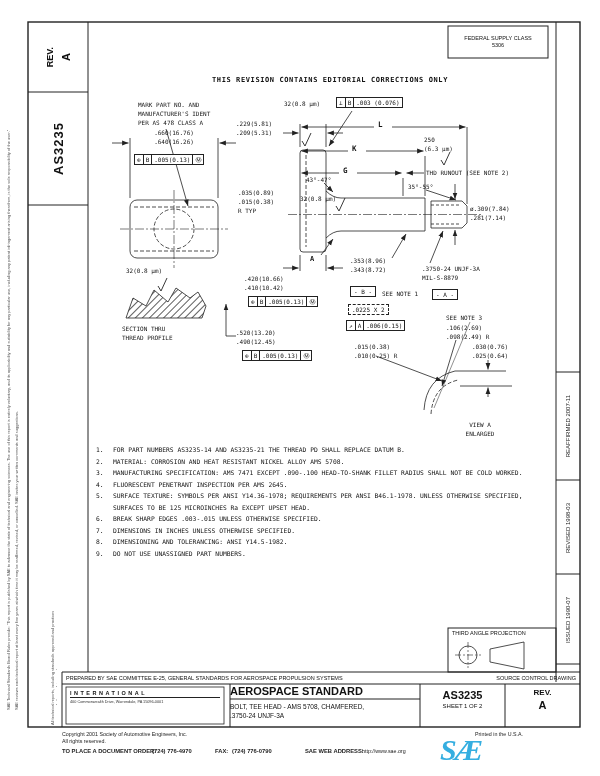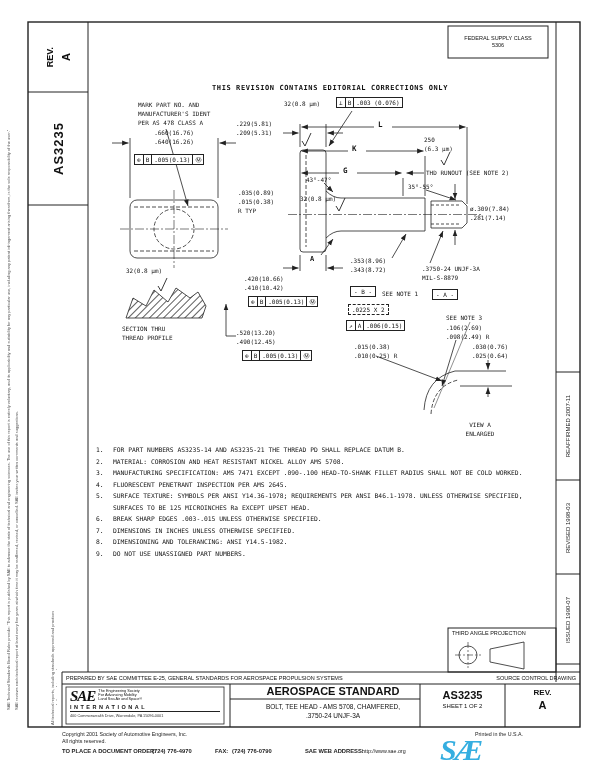--- a/index.html
+++ b/index.html
@@ -3,21 +3,21 @@
 <meta charset="utf-8">
 <style>
   html,body{margin:0;padding:0;}
   body{width:600px;height:776px;position:relative;background:#ffffff;overflow:hidden;
        font-family:"DejaVu Sans Mono",monospace;color:#111;}
   svg.geom{position:absolute;left:0;top:0;z-index:1;}
   .lbl{position:absolute;z-index:3;font:6px "DejaVu Sans Mono",monospace;line-height:9px;
        white-space:pre-line;color:#151515;letter-spacing:0;}
   .ctr{text-align:center;}
   .dimletter{font-weight:bold;font-size:7.5px;}
-  .title-note{position:absolute;left:150px;top:84px;width:360px;text-align:center;z-index:3;
+  .title-note{position:absolute;left:150px;top:76px;width:360px;text-align:center;z-index:3;
        font:bold 7px "DejaVu Sans Mono",monospace;letter-spacing:.6px;}
   .fcf{position:absolute;z-index:4;display:flex;align-items:stretch;background:#fff;
        border:1px solid #222;font:6px "DejaVu Sans Mono",monospace;}
   .fcf span{padding:1px 2px;border-right:1px solid #222;display:block;line-height:7px;}
   .fcf span:last-child{border-right:none;}
   .datum{position:absolute;z-index:4;background:#fff;border:1px solid #222;
        font:6px "DejaVu Sans Mono",monospace;padding:1px 3px;line-height:7px;}
   .dashedbox{position:absolute;z-index:4;background:#fff;border:1px dashed #222;
        font:6px "DejaVu Sans Mono",monospace;padding:1px 3px;line-height:7px;}
   .vtext{writing-mode:vertical-rl;transform:rotate(180deg);}
@@ -50,21 +50,21 @@
        display:flex;align-items:center;justify-content:space-between;padding:0 4px;
        box-sizing:border-box;font:5.5px "Liberation Sans",sans-serif;}
   .tb-logo{position:absolute;left:66px;top:687px;width:158px;height:37px;z-index:3;
        box-sizing:border-box;padding:2px 4px;}
   .tb-logo .row1{display:flex;gap:3px;align-items:flex-start;}
   .tb-logo .sae{font:italic bold 15px "Liberation Serif",serif;letter-spacing:-1px;line-height:14px;}
   .tb-logo .tag{font:3.8px "Liberation Sans",sans-serif;line-height:4.2px;white-space:pre-line;}
   .tb-logo .intl{font:bold 5.5px "Liberation Sans",sans-serif;letter-spacing:2.5px;
        border-bottom:.8px solid #222;padding-bottom:1px;margin-top:1px;}
   .tb-logo .addr{font:3.8px "Liberation Sans",sans-serif;margin-top:1.5px;color:#333;}
-  .tb-center{position:absolute;left:230px;top:684px;width:206px;height:43px;z-index:3;text-align:center;}
+  .tb-center{position:absolute;left:230px;top:684px;width:206px;height:43px;z-index:3;text-align:left;}
   .tb-center .head{font:bold 11px "Liberation Sans",sans-serif;line-height:15px;}
   .tb-center .sub{font:6.5px "Liberation Sans",sans-serif;line-height:9px;margin-top:3px;white-space:pre-line;}
   .tb-num{position:absolute;left:420px;top:684px;width:85px;height:43px;z-index:3;text-align:center;}
   .tb-num .n{font:bold 11px "Liberation Sans",sans-serif;margin-top:5px;}
   .tb-num .s{font:6px "Liberation Sans",sans-serif;margin-top:2px;}
   .tb-rev{position:absolute;left:505px;top:684px;width:75px;height:43px;z-index:3;text-align:center;}
   .tb-rev .rl{font:bold 8px "Liberation Sans",sans-serif;margin-top:4px;}
   .tb-rev .rv{font:bold 11px "Liberation Sans",sans-serif;margin-top:2px;}
   
   .foot{position:absolute;z-index:3;font:5.3px "Liberation Sans",sans-serif;color:#222;}
@@ -349,26 +349,20 @@
   </div>
 
 <div class="proj-label">THIRD ANGLE PROJECTION</div>
 
 <div class="prep-bar">
   <span>PREPARED BY SAE COMMITTEE E-25, GENERAL STANDARDS FOR AEROSPACE PROPULSION SYSTEMS</span>
   <span>SOURCE CONTROL DRAWING</span>
 </div>
 
 <div class="tb-logo">
-  <div class="row1">
-    <span class="sae">SAE</span>
-    <span class="tag">The Engineering Society
-For Advancing Mobility
-Land Sea Air and Space®</span>
-  </div>
   <div class="intl">INTERNATIONAL</div>
   <div class="addr">400 Commonwealth Drive, Warrendale, PA 15096-0001</div>
 </div>
 
 <div class="tb-center">
   <div class="head">AEROSPACE STANDARD</div>
   <div class="sub">BOLT, TEE HEAD - AMS 5708, CHAMFERED,
 .3750-24 UNJF-3A</div>
 </div>
 

